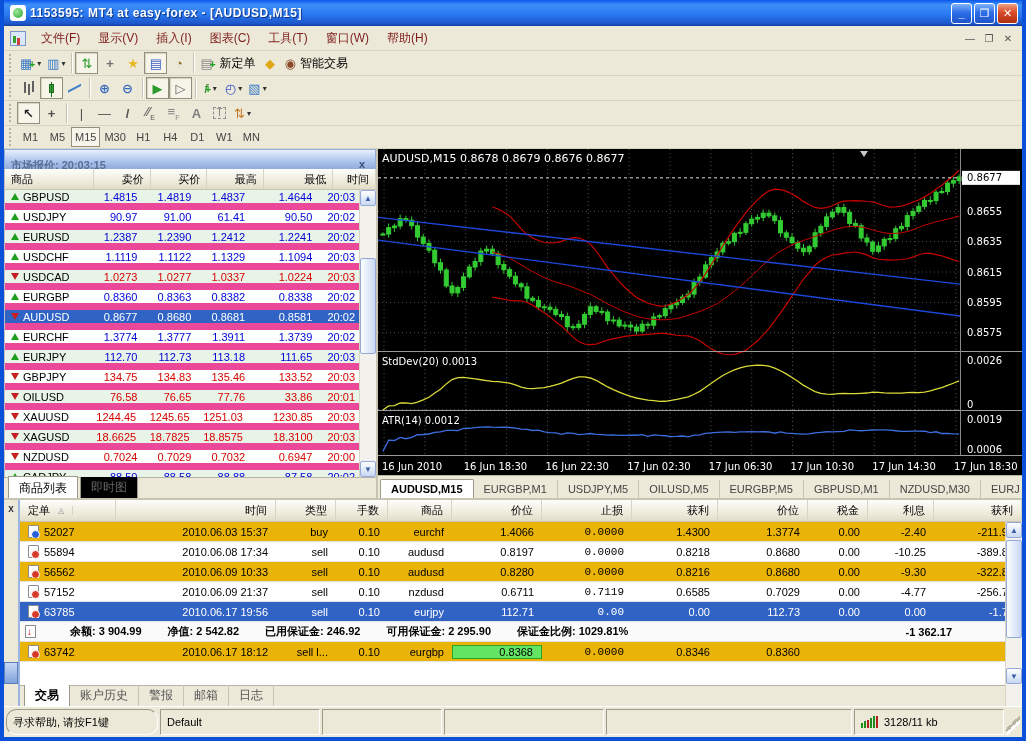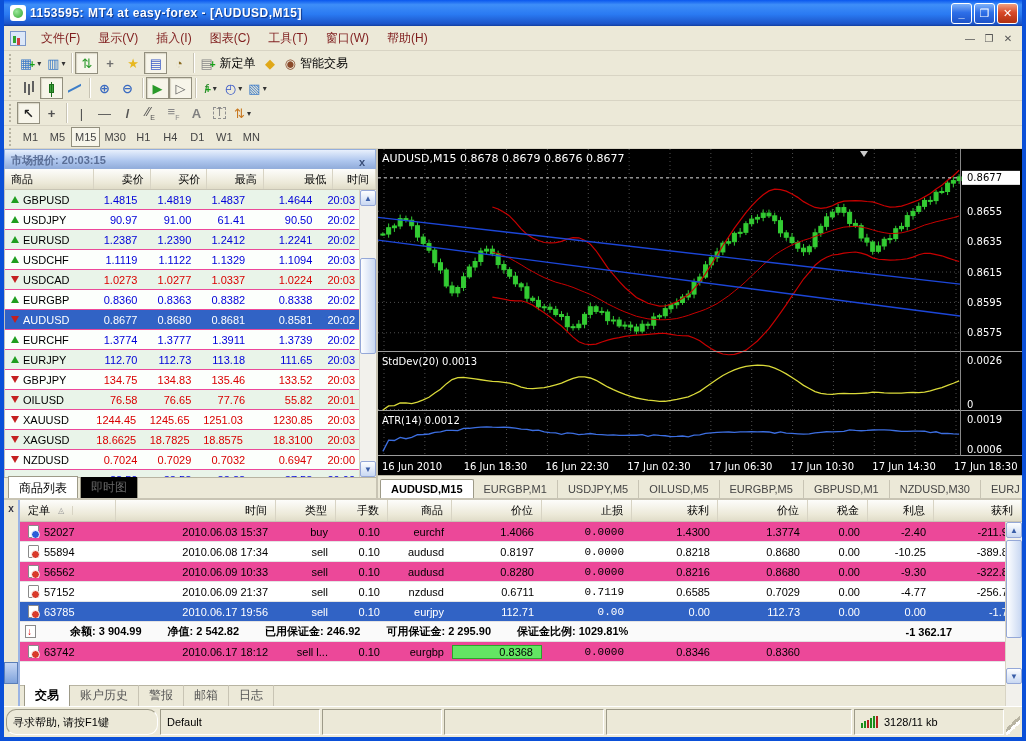--- a/index.html
+++ b/index.html
@@ -34,27 +34,27 @@
   .gi-candle{width:5px;height:9px;background:#3DA53D;border:1px solid #1C6E1C;position:relative;}
   .gi-candle::after{content:"";position:absolute;left:1px;top:-3px;width:1px;height:15px;background:#1C6E1C;}
   .gi-line{width:13px;height:11px;position:relative;overflow:hidden;}
   .gi-line::after{content:"";position:absolute;left:-2px;top:5px;width:18px;height:2px;background:#3D7EC8;transform:rotate(-28deg);}
   .pbtn{min-width:27px;height:20px;display:flex;align-items:center;justify-content:center;border:1px solid transparent;color:#444;font-size:11px;padding:0 3px;}
   .pbtn.pressed{border:1px solid #928F7E;background:#F7F5EA;}
   
   .main{flex:0 0 349px;display:flex;overflow:hidden;}
   
   .mw{width:374px;flex:0 0 374px;border-right:2px solid #C8C4B4;display:flex;flex-direction:column;background:#fff;}
-  .mw-title{height:20px;background:linear-gradient(180deg,#E8F0FC,#AEC6EE 60%,#93AEDC);color:#5A6E96;font-weight:bold;display:flex;align-items:flex-end;padding:0 6px;border:1px solid #94AEDC;gap:46px;}
+  .mw-title{height:20px;background:linear-gradient(180deg,#E8F0FC,#AEC6EE 60%,#93AEDC);color:#5A6E96;font-weight:bold;display:flex;align-items:flex-start;padding:8px 6px;border:1px solid #94AEDC;gap:46px;}
   .mw-close{margin-left:auto;color:#3A4E78;font-weight:bold;font-size:11px;width:14px;text-align:center;}
   .mw-body{flex:1;position:relative;overflow:hidden;border-left:1px solid #C0C0C0;}
   .mw-hdr{height:21px;display:flex;background:linear-gradient(180deg,#FDFDFB,#ECE9D8 70%,#E0DCC8);border-bottom:1px solid #C8C4B4;}
   .mw-hdr span{display:flex;align-items:center;padding:0 6px;border-right:1px solid #D8D4C4;color:#000;}
   .mw-rows{position:absolute;top:21px;left:0;right:17px;bottom:0;}
-  .mw-row{height:20px;display:flex;align-items:center;border-bottom:1px solid #ec4899;}
+  .mw-row{height:20px;display:flex;align-items:center;border-bottom:7px solid #ec4899;}
   .mw-row:nth-child(odd){background:#E9F4E9;}
   .mw-row:nth-child(even){background:#FCFFFC;}
   .mw-row.sel{background:#3163C5 !important;}
   .mw-row.sel .c,.mw-row.sel .sym{color:#fff !important;}
   .c{padding:0 6px;text-align:right;white-space:nowrap;}
   .sym{color:#000;display:flex;align-items:center;gap:4px;text-align:left;}
   .c0{width:90px;} .c1{width:57px;} .c2{width:57px;} .c3{width:57px;} .c4{width:52px;margin-left:18px;} .c5{width:43px;padding-right:4px;}
   .up .num{color:#0000D8;} .down .num{color:#D80000;}
   .arr{width:0;height:0;border-left:4px solid transparent;border-right:4px solid transparent;}
   .arr.au{border-bottom:7px solid #1F9E1F;}
@@ -77,21 +77,21 @@
   .terminal{flex:0 0 208px;display:flex;background:#fff;border-top:2px solid #C8C4B4;overflow:hidden;}
   .t-strip{width:16px;flex:0 0 16px;background:#ECE9D8;border-right:2px solid #9BB4E4;display:flex;flex-direction:column;align-items:center;padding-top:2px;}
   .t-close{width:13px;height:13px;font-size:10px;font-weight:bold;color:#334;display:flex;align-items:center;justify-content:center;border:1px solid transparent;}
   .t-sideicon{margin-top:auto;margin-bottom:22px;width:14px;height:22px;background:linear-gradient(180deg,#C8D8F4,#7EA2DC);border:1px solid #5A7EB8;}
   .t-main{flex:1;display:flex;flex-direction:column;position:relative;overflow:hidden;}
   .t-hdr{height:22px;display:flex;background:linear-gradient(180deg,#FDFDFB,#ECE9D8 70%,#E0DCC8);border-bottom:1px solid #C8C4B4;flex:0 0 auto;}
   .t-hdr span{display:flex;align-items:center;justify-content:flex-end;padding:0 8px;border-right:1px solid #D8D4C4;color:#000;}
   .t-hdr span.hL{justify-content:flex-start;}
   .t-rows{flex:1;background:#fff;position:relative;}
   .t-row{height:20px;display:flex;align-items:center;border-bottom:1px solid #E4E4E4;color:#000;}
-  .t-row.alt{background:#ec4899;}
+  .t-row.alt{background:#eab308;}
   .t-row.sel{background:#3163C5;color:#fff;}
   .tc{padding:0 8px;text-align:right;white-space:nowrap;overflow:hidden;}
   .tcL{text-align:left;display:flex;align-items:center;gap:5px;}
   .t0{width:96px;} .t1{width:160px;} .t2{width:60px;} .t3{width:52px;} .t4{width:64px;} .t5{width:90px;} .t6{width:90px;font-family:Liberation Mono, monospace;} .t7{width:86px;} .t8{width:90px;} .t9{width:60px;} .t10{width:66px;} .t11{flex:1;}
   .doc{width:11px;height:13px;background:#fff;border:1px solid #8A8A8A;border-radius:1px;position:relative;flex:0 0 auto;}
   .doc::after{content:"";position:absolute;right:-2px;bottom:-2px;width:7px;height:7px;border-radius:50%;border:1px solid #fff;}
   .doc.buy::after{background:#2A5ED8;} .doc.sell::after{background:#D83A2A;}
   .balrow{height:20px;display:flex;align-items:center;background:#FAFAFA;border-bottom:1px solid #E0E0E0;font-weight:bold;gap:26px;padding-right:70px;}
   .balrow .bseg{white-space:nowrap;}
   .balrow .bprofit{margin-left:auto;}
@@ -399,21 +399,21 @@
               <span class="c num c5">20:03</span>
             </div>
             <div class="mw-row down">
               <span class="c c0 sym">
                 <span class="arr ad"></span>
                 <span>OILUSD</span>
               </span>
               <span class="c num c1">76.58</span>
               <span class="c num c2">76.65</span>
               <span class="c num c3">77.76</span>
-              <span class="c num c4">55.82</span>
+              <span class="c num c4">33.86</span>
               <span class="c num c5">20:01</span>
             </div>
             <div class="mw-row down">
               <span class="c c0 sym">
                 <span class="arr ad"></span>
                 <span>XAUUSD</span>
               </span>
               <span class="c num c1">1244.45</span>
               <span class="c num c2">1245.65</span>
               <span class="c num c3">1251.03</span>

